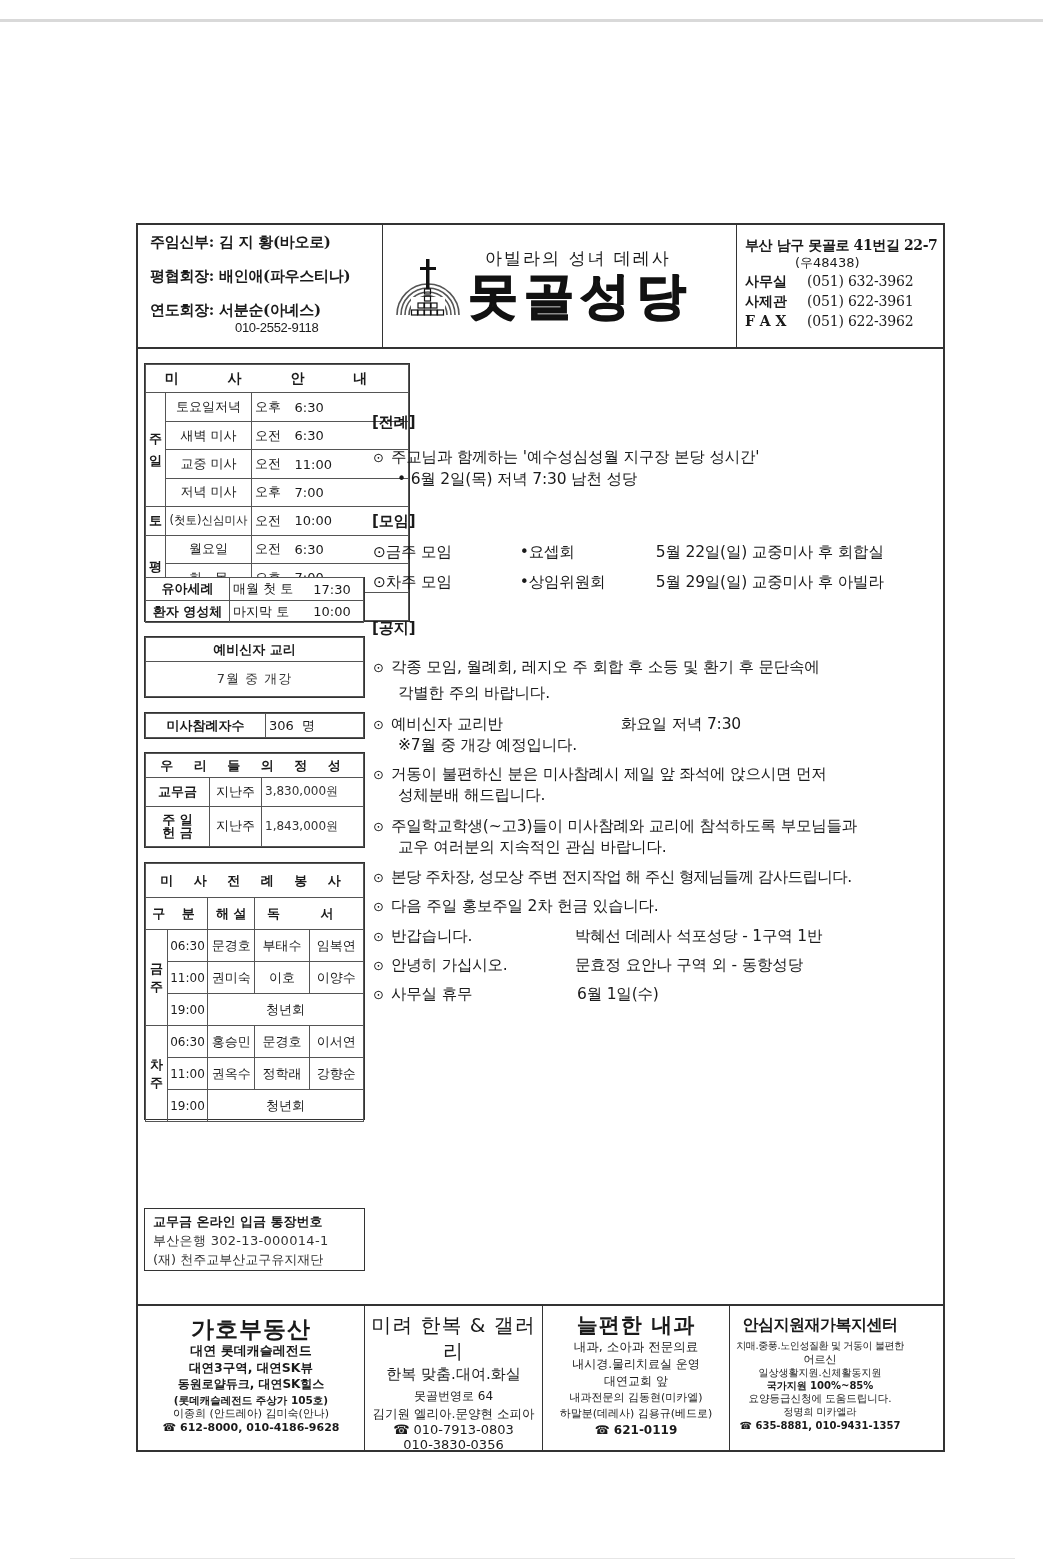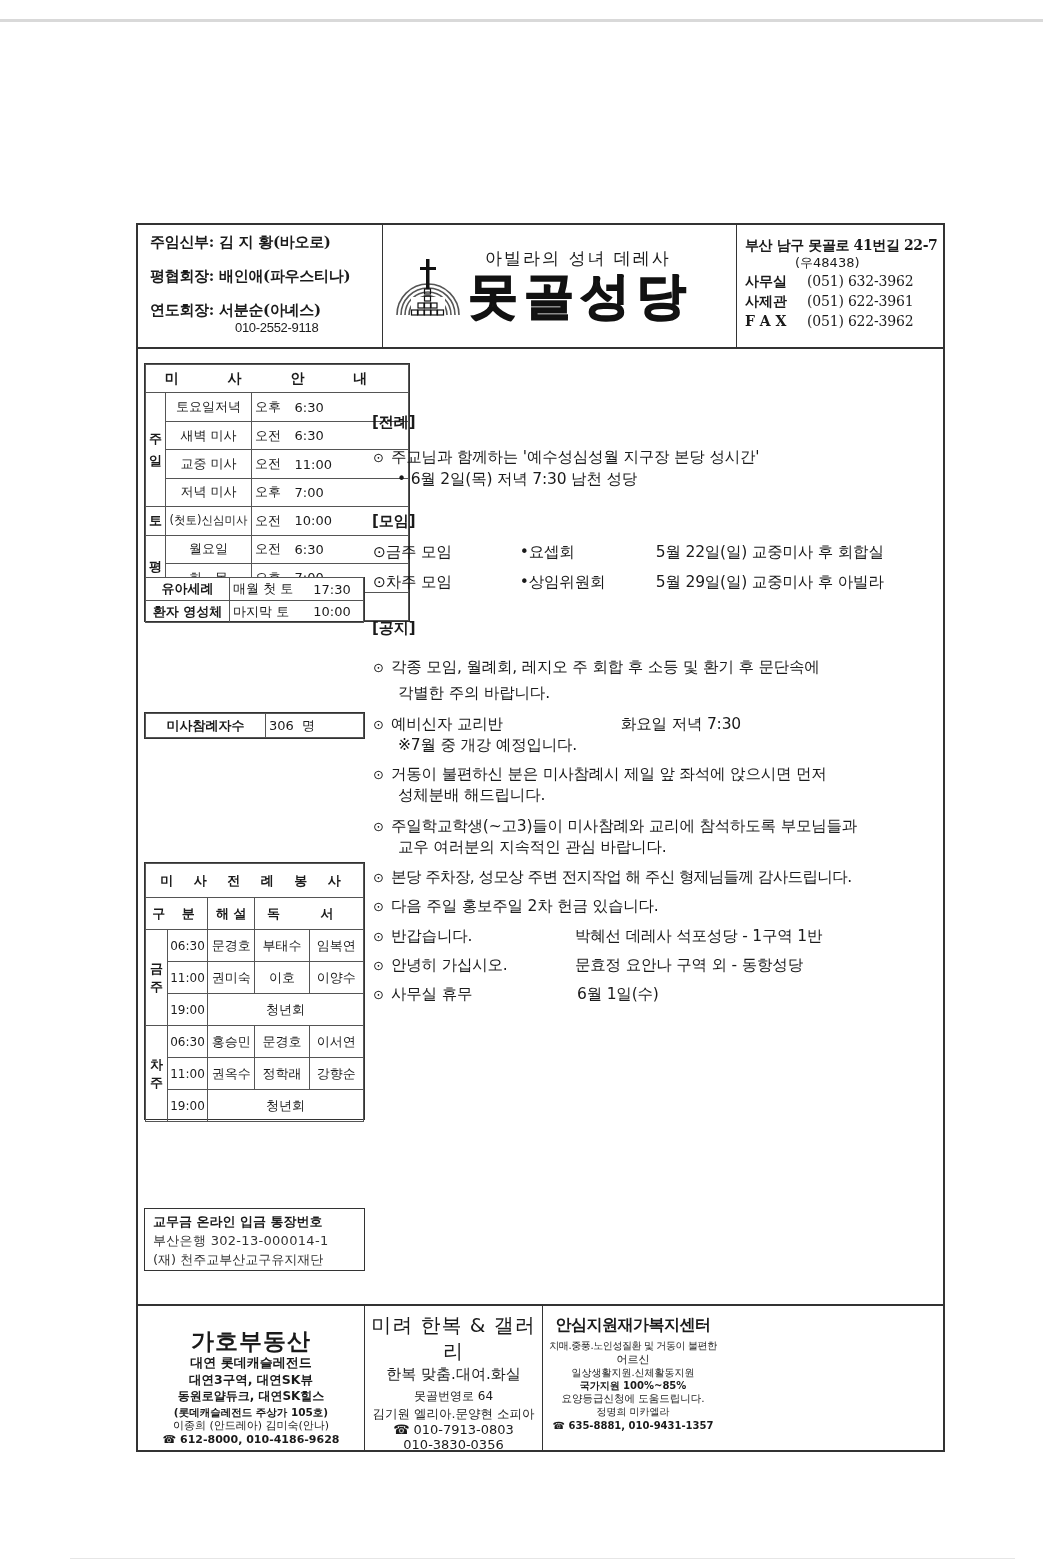--- a/index.html
+++ b/index.html
@@ -178,32 +178,64 @@
           </tr>
       <tr style="height:22px">
             <td class="b" style="padding:0">환자 영성체</td>
             <td style="text-align:left; border-right:none">마지막 토</td>
             <td class="rt" style="border-left:none">10:00</td>
           </tr>
     </tbody>
       </table>
   </div>
 
+  <div class="box" style="left:6px; top:411px; width:221px; height:62px;">
+    <table>
+      <tbody>
+          <tr style="height:24px">
+            <td class="b">예비신자 교리</td>
+          </tr>
+      <tr>
+            <td class="g" style="letter-spacing:1px">7월 중 개강</td>
+          </tr>
+    </tbody>
+      </table>
+  </div>
 
   <div class="box" style="left:6px; top:487px; width:221px; height:27px;">
     <table>
       <tbody>
           <tr>
             <td class="b" style="width:120px">미사참례자수</td>
             <td class="rt" style="padding-right:8px"><span>306</span>&nbsp;&nbsp;<span>명</span></td>
           </tr>
     </tbody>
       </table>
   </div>
 
+  <div class="box" style="left:6px; top:527px; width:221px; height:96px;">
+    <table>
+      <tbody>
+          <tr style="height:24px">
+            <td colspan="3" class="b" style="letter-spacing:8px">우 리 들 의 정 성</td>
+          </tr>
+      <tr>
+            <td class="b" style="width:64px">교무금</td>
+            <td style="width:52px">지난주</td>
+            <td class="rt g" style="font-size:12px; padding-right:2px">3,830,000원</td>
+          </tr>
+      <tr>
+            <td class="b" style="white-space:pre-line; line-height:13px; padding:0">주 일
+헌 금</td>
+            <td>지난주</td>
+            <td class="rt g" style="font-size:12px; padding-right:2px">1,843,000원</td>
+          </tr>
+    </tbody>
+      </table>
+  </div>
 
   <div class="box" style="left:6px; top:637px; width:221px; height:258px;">
     <table>
       <tbody>
           <tr style="height:34px">
             <td colspan="5" class="b" style="letter-spacing:8px">미 사 전 례 봉 사</td>
           </tr>
       <tr style="height:32px">
             <td colspan="2" class="b" style="letter-spacing:6px">구 분</td>
             <td class="b">해 설</td>
@@ -280,35 +312,44 @@
 
     <div class="item" style="top:462px; letter-spacing:-0.6px"><span class="bullet">⊙</span><span>본당 주차장, 성모상 주변 전지작업 해 주신 형제님들께 감사드립니다.</span></div>
     <div class="item" style="top:491px"><span class="bullet">⊙</span><span>다음 주일 홍보주일 2차 헌금 있습니다.</span></div>
     <div class="item" style="top:521px"><span class="bullet">⊙</span><span class="tab" style="width:184px">반갑습니다.</span><span>박혜선 데레사  석포성당 - 1구역 1반</span></div>
     <div class="item" style="top:550px"><span class="bullet">⊙</span><span class="tab" style="width:184px">안녕히 가십시오.</span><span>문효정 요안나  구역 외 - 동항성당</span></div>
     <div class="item" style="top:579px"><span class="bullet">⊙</span><span class="tab" style="width:186px">사무실 휴무</span><span>6월 1일(수)</span></div>
   </div>
 
   <div class="ads">
     <div class="ad ad1">
-      <div class="h" style="font-size:23px; margin-top:16px; letter-spacing:1px">가호부동산</div>
+      <div class="h" style="font-size:23px; margin-top:4px; letter-spacing:1px">가호부동산</div>
       <div class="l lb" style="font-size:13px; line-height:17px">대연 롯데캐슬레전드</div>
       <div class="l lb" style="font-size:12.5px; line-height:17px">대연3구역, 대연SK뷰</div>
       <div class="l lb" style="font-size:12px; line-height:17px">동원로얄듀크, 대연SK힐스</div>
       <div class="l lb" style="font-size:10.5px">(롯데캐슬레전드 주상가 105호)</div>
       <div class="l" style="font-size:11px">이종희 (안드레아) 김미숙(안나)</div>
       <div class="l lb" style="font-size:11px">☎ 612-8000, 010-4186-9628</div>
     </div>
     <div class="ad ad2">
       <div class="h" style="font-size:20px; font-weight:normal; letter-spacing:1px">미려 한복 &amp; 갤러리</div>
       <div class="l" style="font-size:15px; line-height:20px">한복 맞춤.대여.화실</div>
       <div class="l" style="font-size:12px; line-height:17px; margin-top:4px">못골번영로 64</div>
       <div class="l" style="font-size:12.5px; line-height:17px">김기원 엘리아.문양현 소피아</div>
       <div class="l" style="font-size:13px; line-height:15px">☎ 010-7913-0803</div>
       <div class="l" style="font-size:13px; line-height:15px">010-3830-0356</div>
+    </div>
+    <div class="ad ad3">
+      <div class="h" style="font-size:21px; letter-spacing:1px">늘편한 내과</div>
+      <div class="l" style="font-size:12.5px; line-height:18px">내과, 소아과 전문의료</div>
+      <div class="l" style="font-size:12px; line-height:17px">내시경.물리치료실 운영</div>
+      <div class="l" style="font-size:12px; line-height:17px">대연교회 앞</div>
+      <div class="l" style="font-size:11px; line-height:16px">내과전문의 김동현(미카엘)</div>
+      <div class="l" style="font-size:11px; line-height:16px">하말분(데레사) 김용규(베드로)</div>
+      <div class="l lb" style="font-size:12px; line-height:16px">☎ 621-0119</div>
     </div>
     <div class="ad ad4">
       <div class="h" style="font-size:16px; letter-spacing:-0.5px">안심지원재가복지센터</div>
       <div class="l" style="font-size:10px; line-height:15px; letter-spacing:-0.4px">치매.중풍.노인성질환 및 거동이 불편한</div>
       <div class="l" style="font-size:11px; line-height:13px">어르신</div>
       <div class="l" style="font-size:10px; line-height:13px">일상생활지원.신체활동지원</div>
       <div class="l lb" style="font-size:10px; line-height:13px">국가지원 100%~85%</div>
       <div class="l" style="font-size:10.5px; line-height:13px">요양등급신청에 도움드립니다.</div>
       <div class="l" style="font-size:10px; line-height:13px">정명희 미카엘라</div>
       <div class="l lb" style="font-size:10px; line-height:16px">☎ 635-8881, 010-9431-1357</div>

